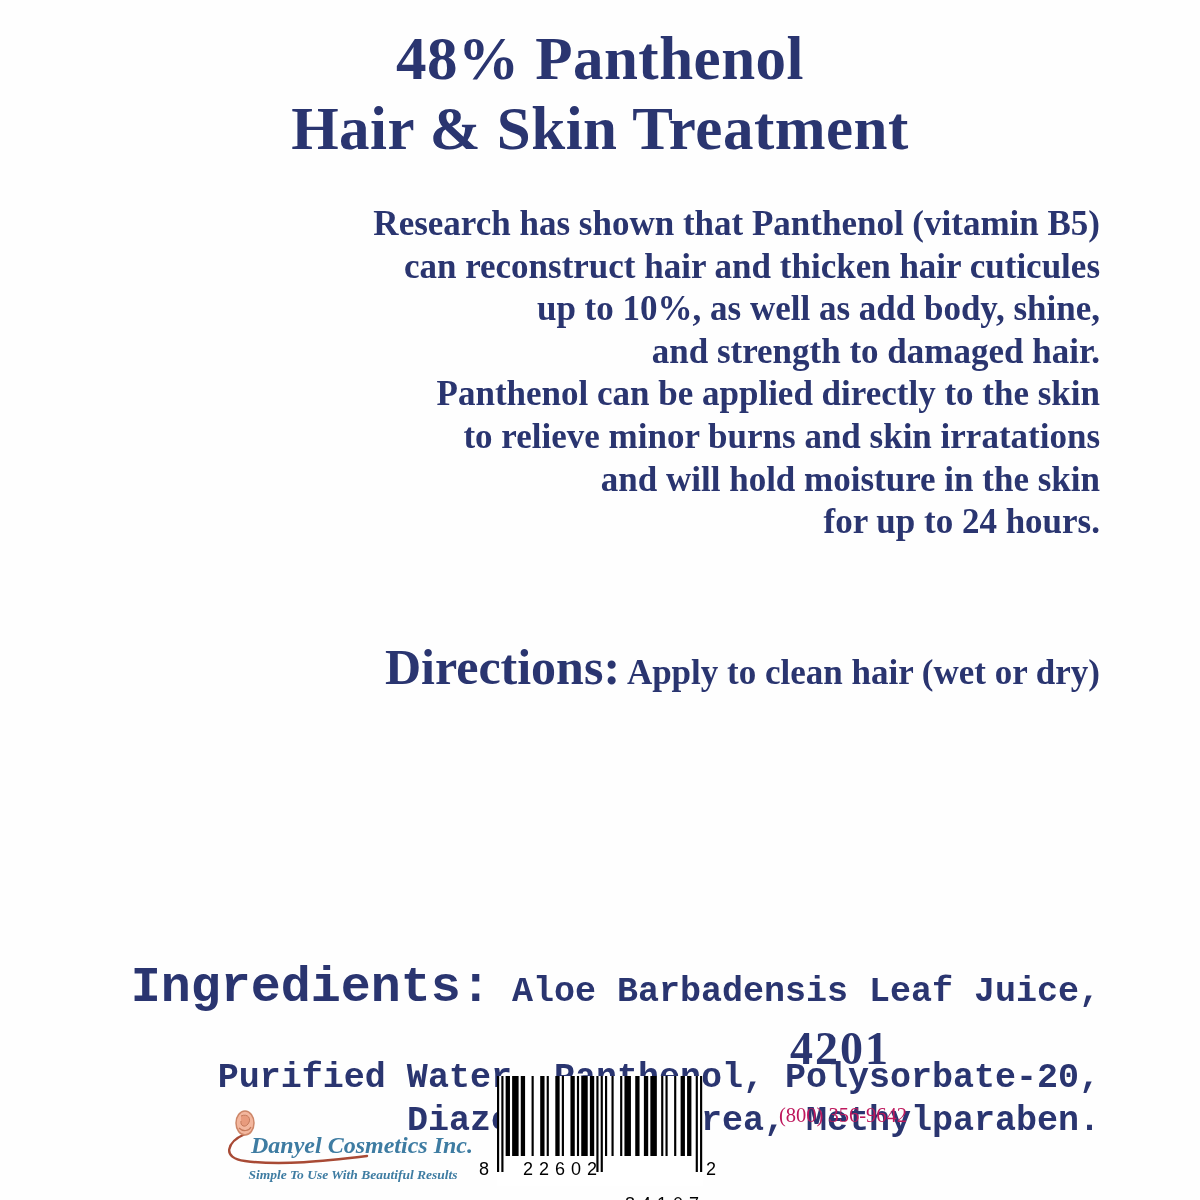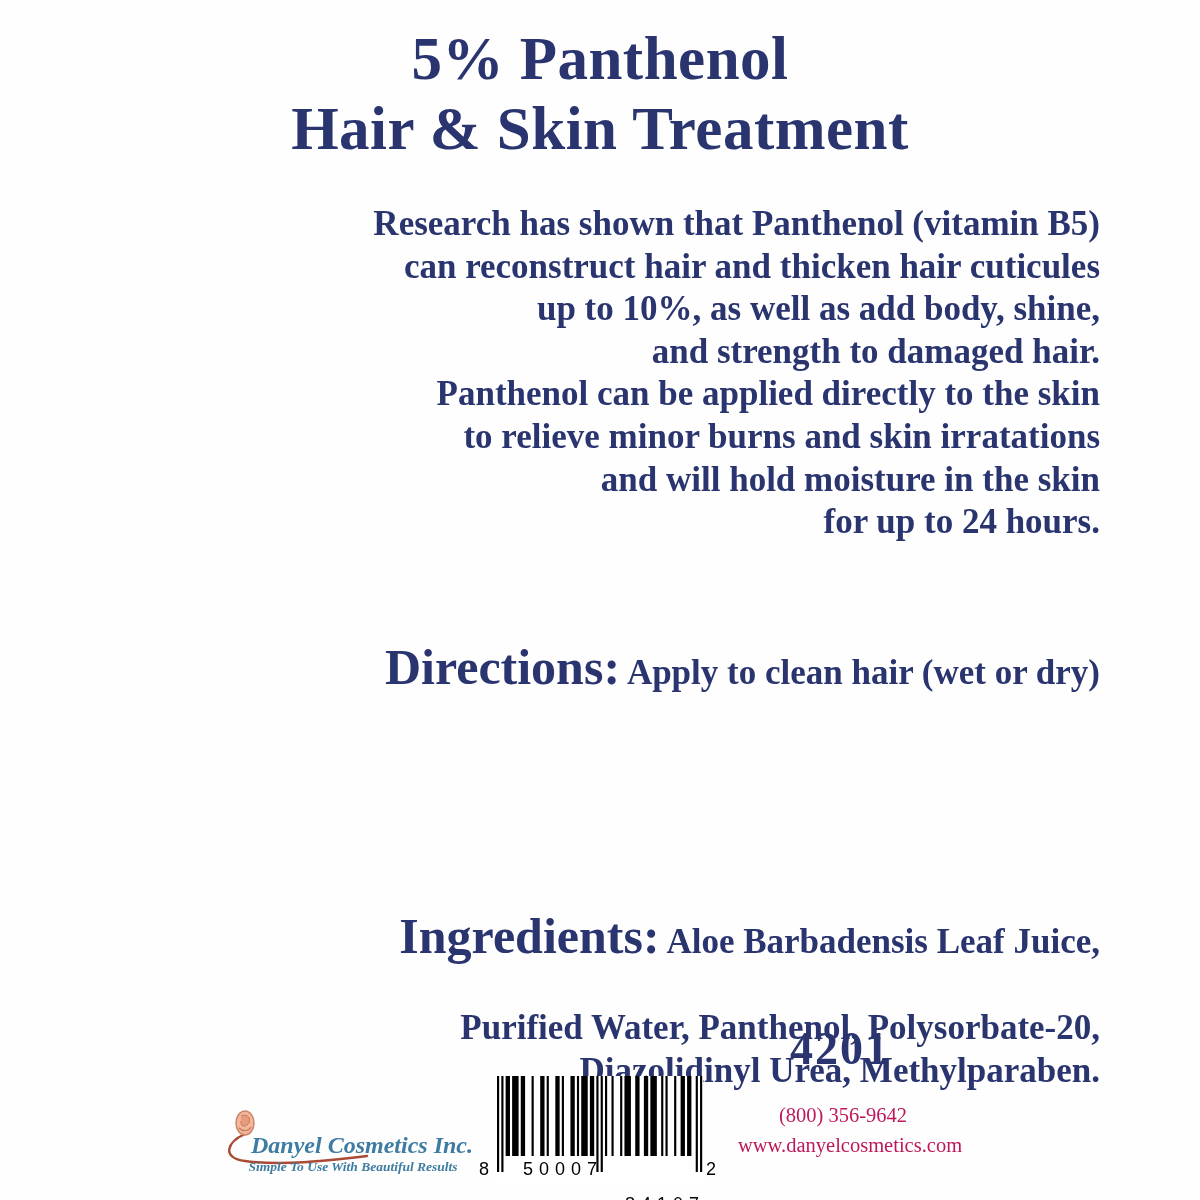--- a/index.html
+++ b/index.html
@@ -26,21 +26,21 @@
   .para {
     position: absolute; left: 100px; width: 1000px;
     text-align: right;
     font-size: 35px; line-height: 42.6px; font-weight: bold;
     white-space: pre-line;
   }
   .para .first-line { white-space: normal; }
   .lead { font-size: 50px; }
   .description { top: 203px; }
   .directions  { top: 603px; }
-  .ingredients { top: 872px; line-height: 43px; }
+  .ingredients { top: 923px; line-height: 43px; font-family: Liberation Mono, monospace; }
   
   .sku {
     position: absolute; top: 1022px; right: 310px;
     font-size: 46px; font-weight: bold;
     letter-spacing: 2px;
   }
   
   .logo {
     position: absolute; left: 213px; top: 1098px; width: 264px; height: 95px;
     color: #3e7ca2;
@@ -48,21 +48,21 @@
     text-align: center;
   }
   .logo-art { position: absolute; left: 2px; top: 8px; }
   .logo-name {
     position: relative;
     margin-top: 33px; padding-left: 34px;
     font-size: 24px; line-height: 28px; font-weight: bold;
   }
   .logo-tagline {
     position: relative;
-    padding-left: 16px;
+    margin-top: 8px; padding-left: 16px;
     font-size: 13.5px; line-height: 16px; font-weight: bold;
   }
   
   .barcode {
     position: absolute; left: 497px; top: 1076px; width: 206px; height: 110px;
     background: #ffffff;
   }
   .bc-digit {
     position: absolute; top: 84px;
     font-family: "Liberation Sans", sans-serif;
@@ -80,21 +80,21 @@
     font-size: 20.5px; line-height: 30px;
     color: #be185d; font-weight: normal;
   }
 </style>
 </head>
 <body>
 
 <div class="label">
 
   <div class="title">
-    <div>5% Panthenol</div>
+    <div>48% Panthenol</div>
     <div>Hair &amp; Skin Treatment</div>
   </div>
 
   <div class="para description">Research has shown that Panthenol (vitamin B5)
 can reconstruct hair and thicken hair cuticules
 up to 10%, as well as add body, shine,
 and strength to damaged hair.
 Panthenol can be applied directly to the skin
 to relieve minor burns and skin irratations
 and will hold moisture in the skin
@@ -150,23 +150,22 @@
         <rect x="153.36" y="0" width="6.48" height="80" fill="#000"></rect>
         <rect x="164.16" y="0" width="2.16" height="80" fill="#000"></rect>
         <rect x="168.48" y="0" width="2.16" height="80" fill="#000"></rect>
         <rect x="177.12" y="0" width="2.16" height="80" fill="#000"></rect>
         <rect x="183.60" y="0" width="4.32" height="80" fill="#000"></rect>
         <rect x="190.08" y="0" width="4.32" height="80" fill="#000"></rect>
         <rect x="198.72" y="0" width="2.16" height="96" fill="#000"></rect>
         <rect x="203.04" y="0" width="2.16" height="96" fill="#000"></rect>
       </svg>
     <span class="bc-digit bc-first">8</span>
-    <span class="bc-digit bc-left">50007</span>
+    <span class="bc-digit bc-left">22602</span>
     <span class="bc-digit bc-right">84107</span>
     <span class="bc-digit bc-last">2</span>
   </div>
 
   <div class="contact">
     <div>(800) 356-9642</div>
-    <div>www.danyelcosmetics.com</div>
   </div>
 
 </div>
 
 </body></html>

